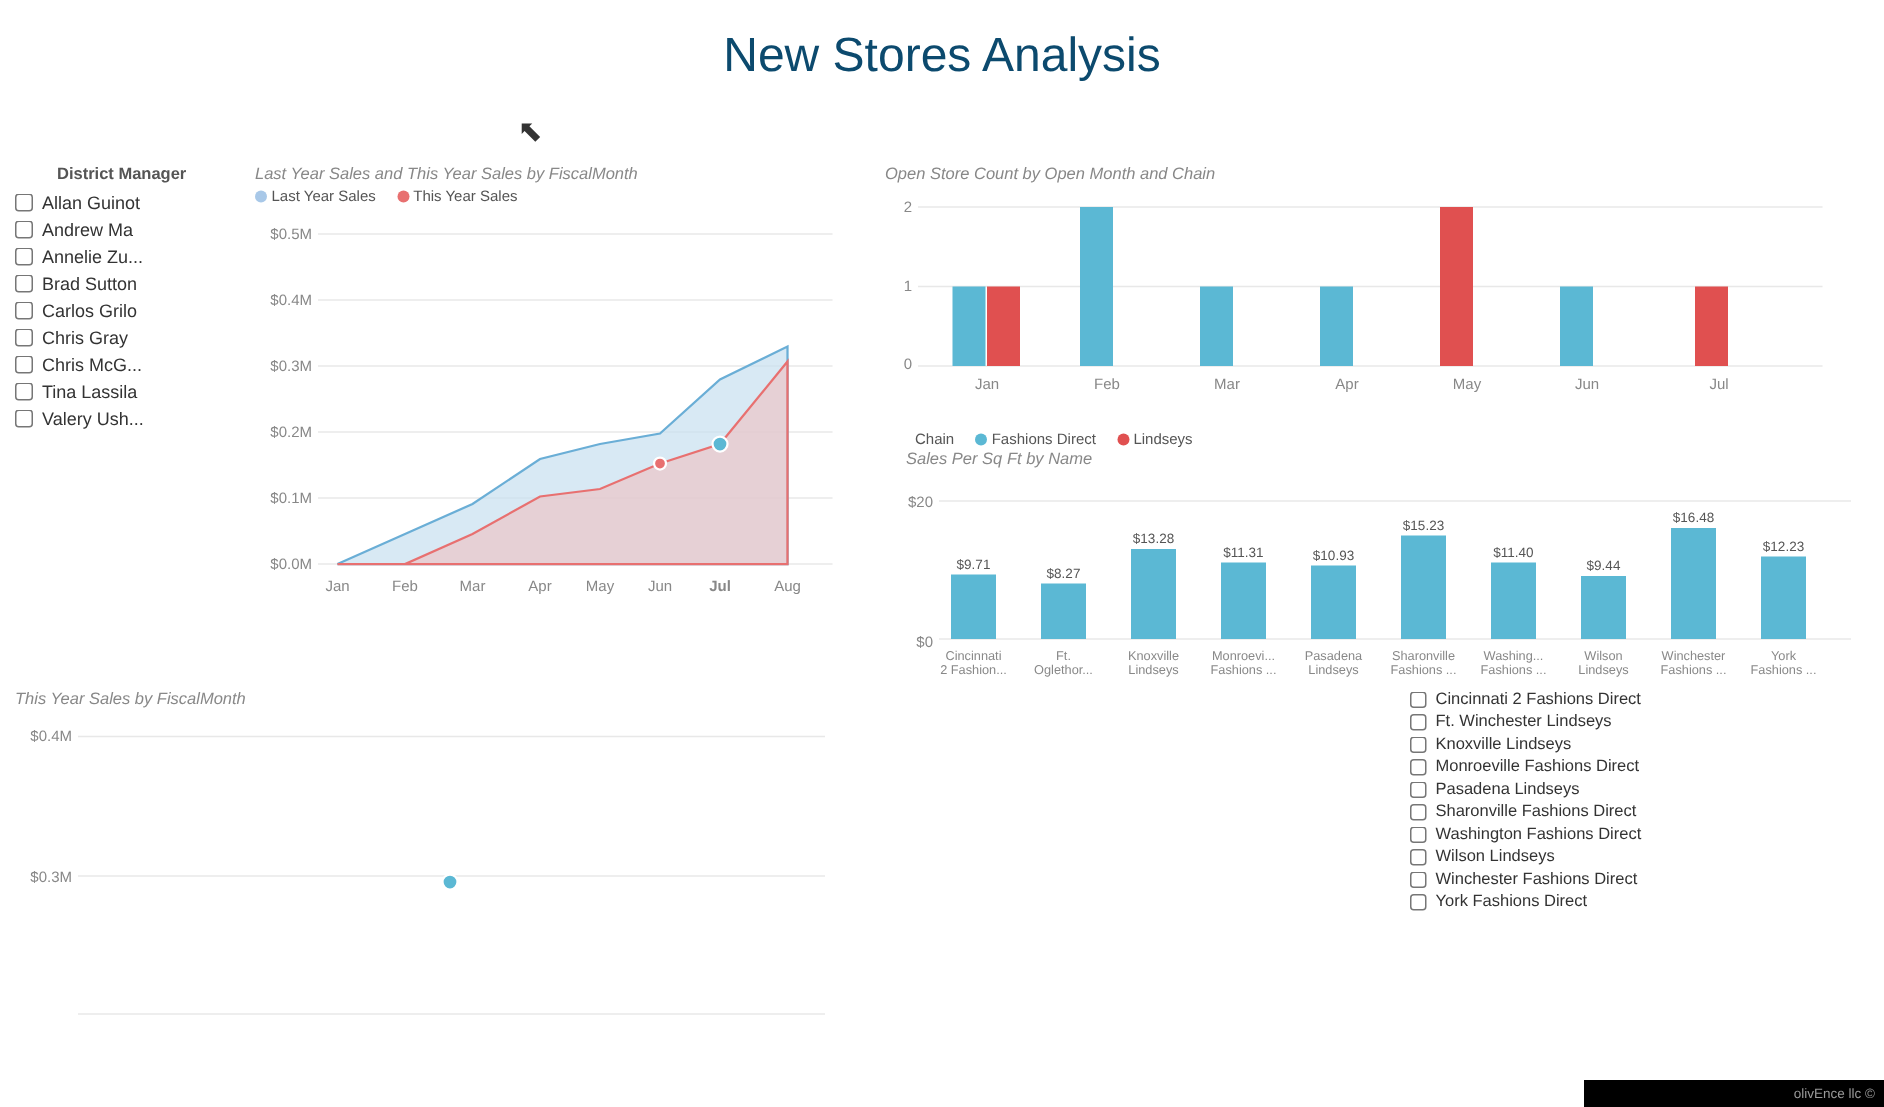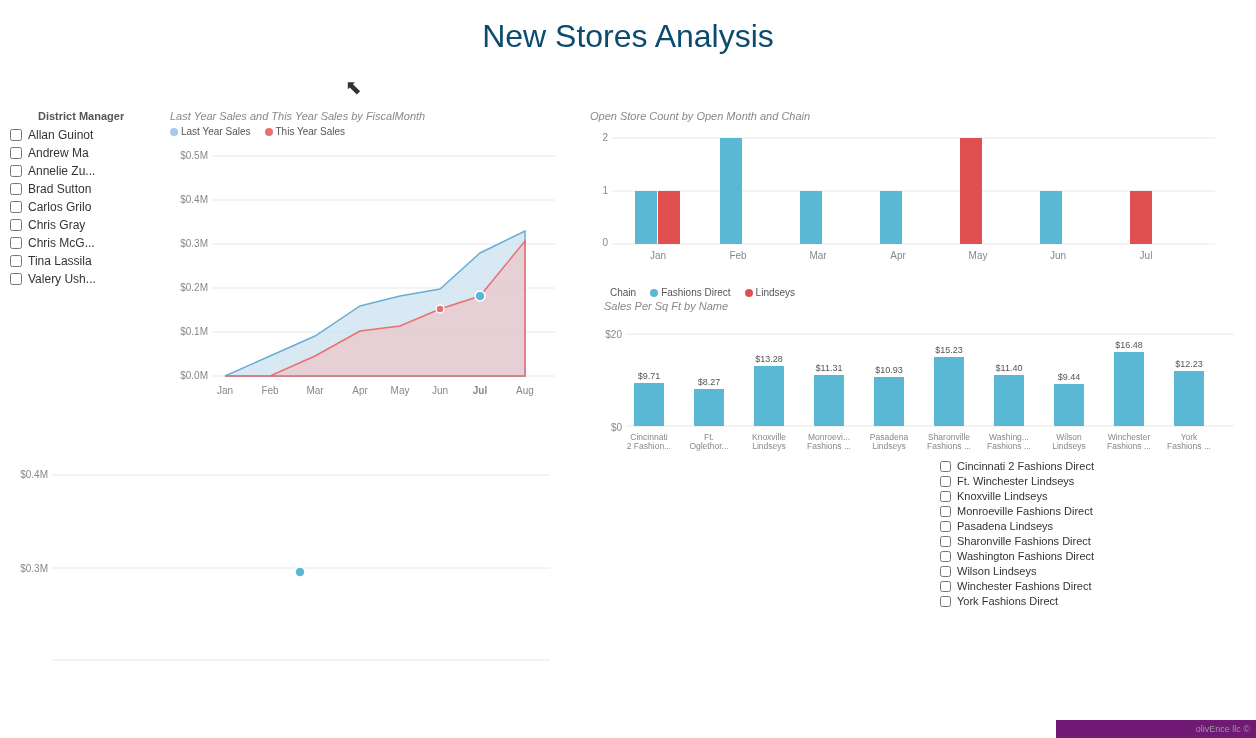--- a/index.html
+++ b/index.html
@@ -158,21 +158,21 @@
       color: #333;
       pointer-events: none;
     }
 
     .footer-bar {
       position: absolute;
       bottom: 0;
       right: 0;
       width: 200px;
       height: 18px;
-      background: #701a75;
+      background: #000000;
       font-size: 9px;
       color: #999;
       display: flex;
       align-items: center;
       justify-content: flex-end;
       padding-right: 6px;
     }
   </style>
 </head>
 <body>
@@ -363,20 +363,21 @@
       <text x="465" y="124" font-size="8.5" fill="#888" text-anchor="middle">Wilson</text>
       <text x="465" y="133" font-size="8.5" fill="#888" text-anchor="middle">Lindseys</text>
       <text x="525" y="124" font-size="8.5" fill="#888" text-anchor="middle">Winchester</text>
       <text x="525" y="133" font-size="8.5" fill="#888" text-anchor="middle">Fashions ...</text>
       <text x="585" y="124" font-size="8.5" fill="#888" text-anchor="middle">York</text>
       <text x="585" y="133" font-size="8.5" fill="#888" text-anchor="middle">Fashions ...</text>
     </svg>
   </div>
 
   <div class="chart-area-bottom-left">
+    <div class="chart-title">This Year Sales by FiscalMonth</div>
     <svg width="550" height="210">
       <text x="38" y="18" font-size="10" fill="#888" text-anchor="end">$0.4M</text>
       <text x="38" y="112" font-size="10" fill="#888" text-anchor="end">$0.3M</text>
       <line x1="42" y1="15" x2="540" y2="15" stroke="#e8e8e8" stroke-width="1"></line>
       <line x1="42" y1="108" x2="540" y2="108" stroke="#e8e8e8" stroke-width="1"></line>
       <line x1="42" y1="200" x2="540" y2="200" stroke="#e8e8e8" stroke-width="1"></line>
 
       <circle cx="290" cy="112" r="5" fill="#5bb8d4" stroke="white" stroke-width="1.5"></circle>
 
       <text x="290" y="218" font-size="10" fill="#555" text-anchor="middle" font-weight="bold">Jul</text>

